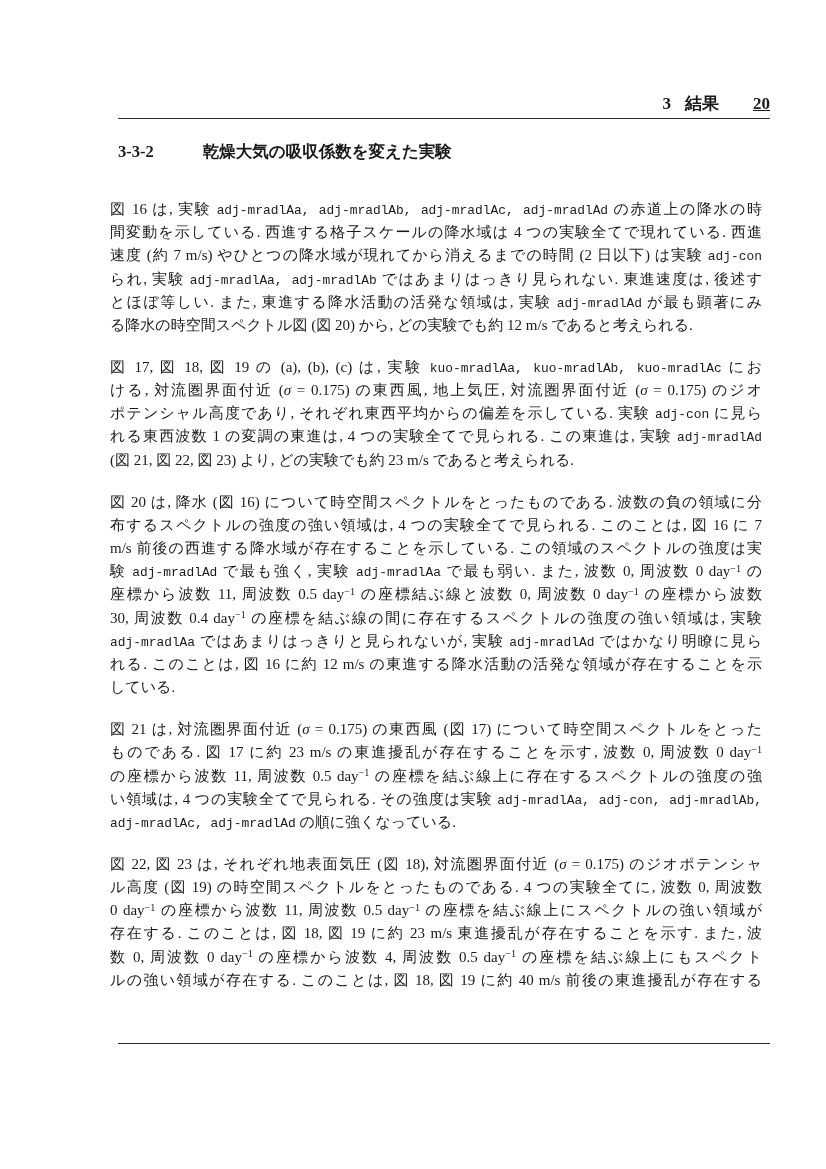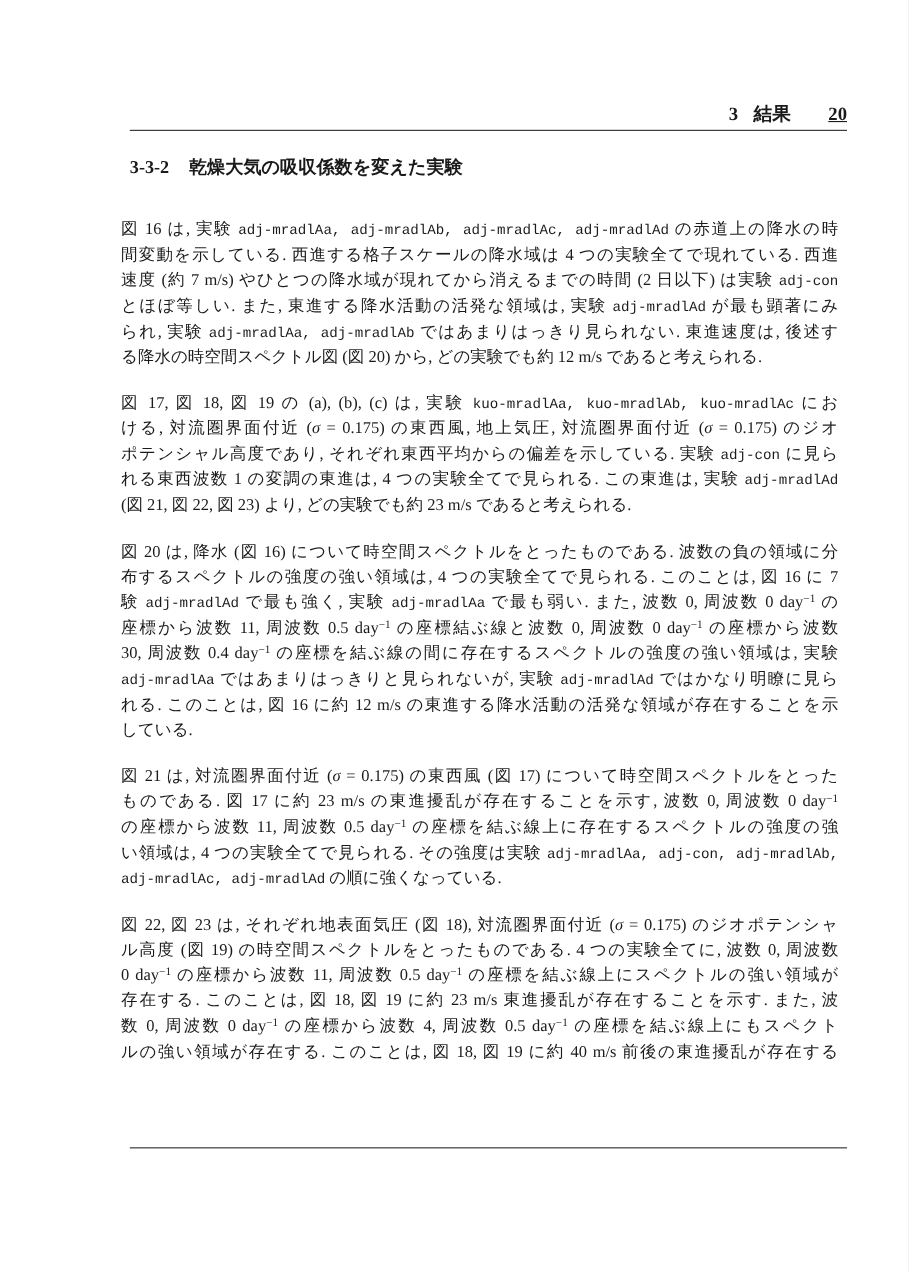--- a/index.html
+++ b/index.html
@@ -27,21 +27,21 @@
   }
   .rule.top{top:118px;}
   .rule.bottom{top:1043px;}
   
   .secheading{
     position:absolute;left:118px;top:141px;width:652px;
     font-size:16.5px;font-weight:bold;
     display:flex;align-items:baseline;
   }
   .secheading .num{margin-right:18px;}
-  .secheading .ttl{font-family:Liberation Sans, sans-serif;}
+  .secheading .ttl{font-family:Liberation Sans, sans-serif;margin-left:31px;}
   
   .bodytext{
     position:absolute;left:110px;top:198px;width:652px;
     font-size:15px;
   }
   .para{margin:0 0 18.8px 0;}
   .line{
     height:23.2px;line-height:23.2px;
     text-align:justify;text-align-last:justify;
     overflow:visible;white-space:normal;
@@ -67,34 +67,35 @@
   <div class="secheading">
     <span class="num">3-3-2</span>
     <span class="ttl">乾燥大気の吸収係数を変えた実験</span>
   </div>
 
   <div class="bodytext">
       <div class="para">
         <div class="line"><span>図 16 は, 実験 </span><span class="tt">adj-mradlAa, adj-mradlAb, adj-mradlAc, adj-mradlAd</span><span>  の赤道上の降水の時</span></div>
         <div class="line"><span>間変動を示している. 西進する格子スケールの降水域は 4 つの実験全てで現れている. 西進</span></div>
         <div class="line"><span>速度 (約 7 m/s) やひとつの降水域が現れてから消えるまでの時間 (2 日以下) は実験 </span><span class="tt">adj-con</span></div>
+        <div class="line"><span>られ, 実験 </span><span class="tt">adj-mradlAa, adj-mradlAb</span><span> ではあまりはっきり見られない. 東進速度は, 後述す</span></div>
         <div class="line"><span>とほぼ等しい. また, 東進する降水活動の活発な領域は, 実験 </span><span class="tt">adj-mradlAd</span><span> が最も顕著にみ</span></div>
-        <div class="line"><span>られ, 実験 </span><span class="tt">adj-mradlAa, adj-mradlAb</span><span> ではあまりはっきり見られない. 東進速度は, 後述す</span></div>
         <div class="line end"><span>る降水の時空間スペクトル図 (図 20) から, どの実験でも約 12 m/s であると考えられる.</span></div>
       </div>
       <div class="para">
         <div class="line"><span>図 17, 図 18, 図 19 の (a), (b), (c) は, 実験 </span><span class="tt">kuo-mradlAa, kuo-mradlAb, kuo-mradlAc</span><span> にお</span></div>
         <div class="line"><span>ける, 対流圏界面付近 (</span><span class="it">σ</span><span> = 0.175) の東西風, 地上気圧, 対流圏界面付近 (</span><span class="it">σ</span><span> = 0.175) のジオ</span></div>
         <div class="line"><span>ポテンシャル高度であり, それぞれ東西平均からの偏差を示している. 実験 </span><span class="tt">adj-con</span><span> に見ら</span></div>
         <div class="line"><span>れる東西波数 1 の変調の東進は, 4 つの実験全てで見られる. この東進は, 実験 </span><span class="tt">adj-mradlAd</span></div>
         <div class="line end"><span>(図 21, 図 22, 図 23) より, どの実験でも約 23 m/s であると考えられる.</span></div>
       </div>
       <div class="para">
         <div class="line"><span>図 20 は, 降水 (図 16) について時空間スペクトルをとったものである. 波数の負の領域に分</span></div>
         <div class="line"><span>布するスペクトルの強度の強い領域は, 4 つの実験全てで見られる. このことは, 図 16 に 7</span></div>
+        <div class="line"><span>m/s 前後の西進する降水域が存在することを示している. この領域のスペクトルの強度は実</span></div>
         <div class="line"><span>験 </span><span class="tt">adj-mradlAd</span><span> で最も強く, 実験 </span><span class="tt">adj-mradlAa</span><span> で最も弱い. また, 波数 0, 周波数 0 day</span><span class="sup">−1</span><span> の</span></div>
         <div class="line"><span>座標から波数 11, 周波数 0.5 day</span><span class="sup">−1</span><span> の座標結ぶ線と波数 0, 周波数 0 day</span><span class="sup">−1</span><span> の座標から波数</span></div>
         <div class="line"><span>30, 周波数 0.4 day</span><span class="sup">−1</span><span> の座標を結ぶ線の間に存在するスペクトルの強度の強い領域は, 実験</span></div>
         <div class="line"><span class="tt">adj-mradlAa</span><span> ではあまりはっきりと見られないが, 実験 </span><span class="tt">adj-mradlAd</span><span> ではかなり明瞭に見ら</span></div>
         <div class="line"><span>れる. このことは, 図 16 に約 12 m/s の東進する降水活動の活発な領域が存在することを示</span></div>
         <div class="line end"><span>している.</span></div>
       </div>
       <div class="para">
         <div class="line"><span>図 21 は, 対流圏界面付近 (</span><span class="it">σ</span><span> = 0.175) の東西風 (図 17) について時空間スペクトルをとった</span></div>
         <div class="line"><span>ものである. 図 17 に約 23 m/s の東進擾乱が存在することを示す, 波数 0, 周波数 0 day</span><span class="sup">−1</span></div>

